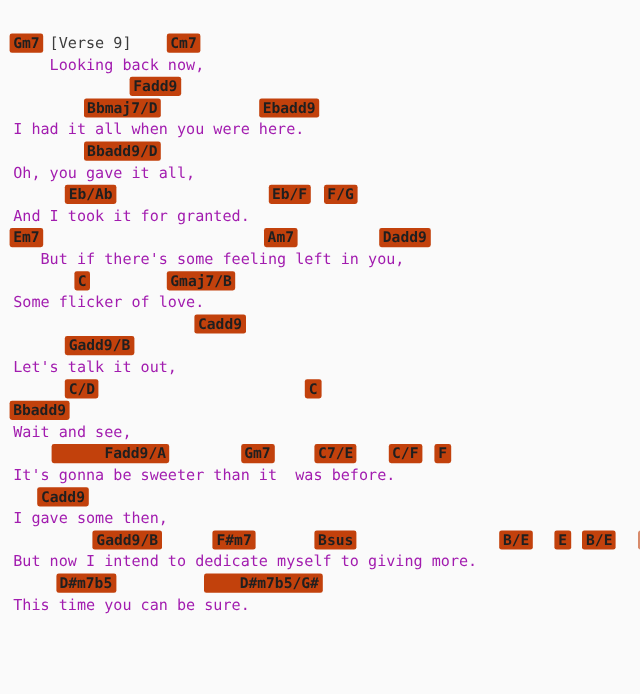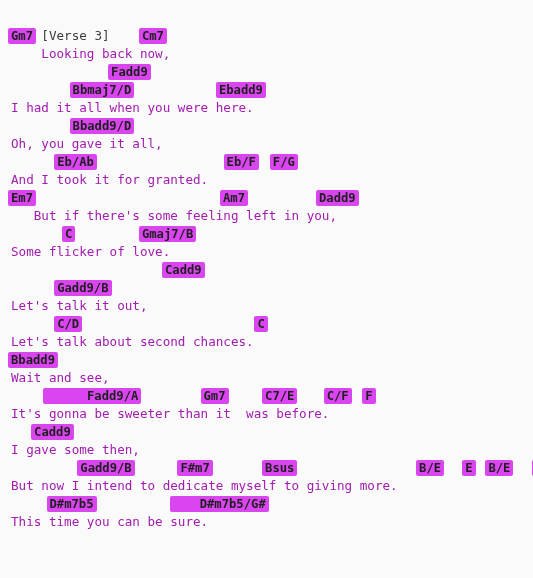--- a/index.html
+++ b/index.html
@@ -38,34 +38,34 @@
   }
   .chordline {
     height: 18px;
     position: relative;
   }
   .chord {
     position: absolute;
     top: 1px;
     font-weight: 700;
     color: #1f1f1f;
-    background: #d946ef;
+    background: #c2410c;
     border-radius: 2px;
     padding: 1px 3px;
     line-height: 14px;
     font-size: 12.2px;
     white-space: pre;
   }
 </style>
 </head>
 <body>
 
 <div id="sheet">
   <div class="line">
-    <span class="section">[Verse 3]</span>
+    <span class="section">[Verse 9]</span>
   </div>
   <div id="lines-container">
       <div class="chordline">
         <span class="chord" style="left: -3px;">Gm7</span>
         <span class="chord" style="left: 127.9px;">Cm7</span>
       </div>
       <div class="line"><span class="lyric">    Looking back now,</span></div>
       <div class="chordline">
         <span class="chord" style="left: 97.1px;">Fadd9</span>
       </div>
@@ -99,21 +99,20 @@
         <span class="chord" style="left: 151px;">Cadd9</span>
       </div>
       <div class="chordline">
         <span class="chord" style="left: 43.2px;">Gadd9/B</span>
       </div>
       <div class="line"><span class="lyric">Let's talk it out,</span></div>
       <div class="chordline">
         <span class="chord" style="left: 43.2px;">C/D</span>
         <span class="chord" style="left: 243.4px;">C</span>
       </div>
-      <div class="line"><span class="lyric">Let's talk about second chances.</span></div>
       <div class="chordline">
         <span class="chord" style="left: -3px;">Bbadd9</span>
       </div>
       <div class="line"><span class="lyric">Wait and see,</span></div>
       <div class="chordline">
         <span class="chord" style="left: 32px; padding-left: 44px;">Fadd9/A</span>
         <span class="chord" style="left: 189.5px;">Gm7</span>
         <span class="chord" style="left: 251.1px;">C7/E</span>
         <span class="chord" style="left: 312.7px;">C/F</span>
         <span class="chord" style="left: 351.2px;">F</span>

